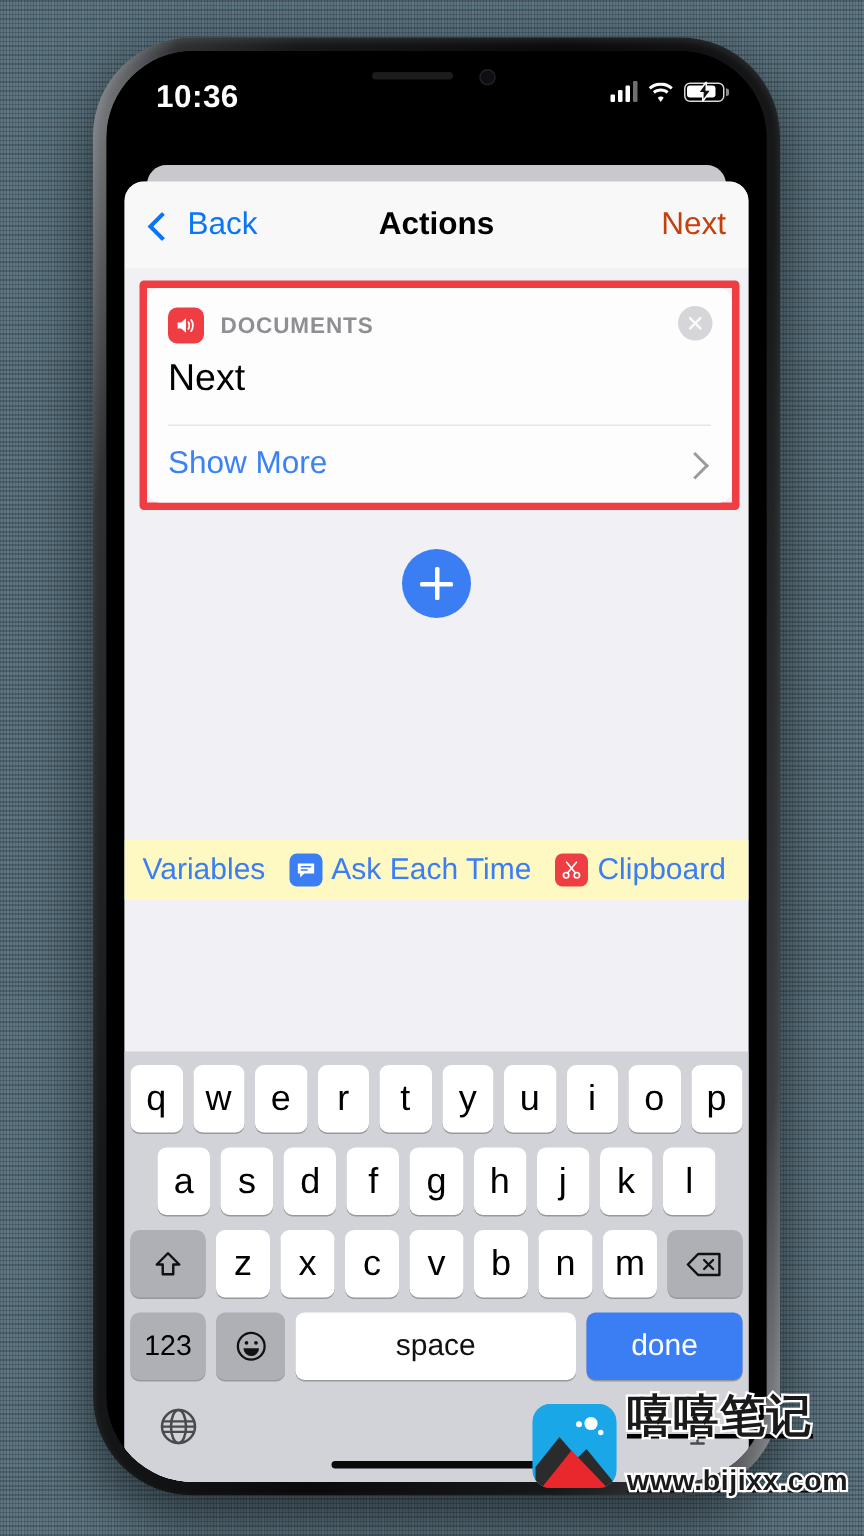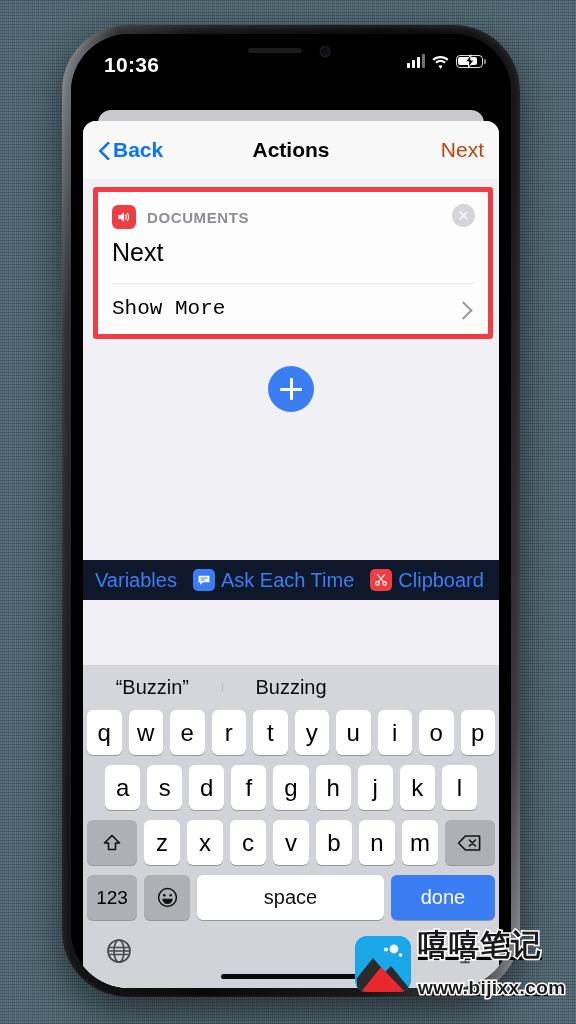--- a/index.html
+++ b/index.html
@@ -130,22 +130,22 @@
 
   
   .navbar {
     position: relative;
     height: 58px;
     background: #f8f8f9;
     display: flex; align-items: center;
     padding: 0 15px;
   }
   .nav-back {
-    display: flex; align-items: center; gap: 4px;
-    color: #0a76f6; font-size: 21px; font-weight: bold;
+    display: flex; align-items: center; gap: 16px;
+    color: #0a76f6; font-size: 21px;
   }
   .chev-l {
     width: 11px; height: 18px; position: relative; display:block;
   }
   .chev-l::before {
     content:""; position:absolute; left:3px; top:3px;
     width: 11px; height: 11px;
     border-left: 3px solid #0a76f6;
     border-bottom: 3px solid #0a76f6;
     transform: rotate(45deg);
@@ -224,21 +224,21 @@
     width: 2.5px; height: 29px;
     background: #2f7cf6;
     margin-left: 1px;
     flex: 0 0 auto;
   }
   .card-sep { height: 1px; background: #e6e6ea; margin: 0 14px; }
   .show-more {
     display: flex; align-items: center;
     padding: 13px 14px 14px 14px;
   }
-  .sm-text { font-size: 21px; color: #000000; font-family: Liberation Mono, monospace; }
+  .sm-text { font-size: 21px; color: #3b82f6; }
   .chev-r { margin-left: auto; width: 13px; height: 18px; position: relative; }
   .chev-r::before {
     content:""; position:absolute; right:4px; top:4px;
     width: 11px; height: 11px;
     border-right: 2.4px solid #9a9aa0;
     border-top: 2.4px solid #9a9aa0;
     transform: rotate(45deg);
   }
 
   
@@ -256,21 +256,21 @@
     content:""; position:absolute; background:#fff; border-radius: 1px;
   }
   .plus::before { left: 0; top: 9.5px; width: 22px; height: 3px; }
   .plus::after  { top: 0; left: 9.5px; height: 22px; width: 3px; }
 
   
   .var-bar {
     position: absolute; left: 0; right: 0;
     top: 381px;
     height: 40px;
-    background: #0f172a;
+    background: #fef9c3;
     display: flex; align-items: center;
     gap: 16px;
     padding-left: 12px;
     overflow: hidden;
     white-space: nowrap;
   }
   .var-item { display:flex; align-items:center; gap: 6px; flex: 0 0 auto; }
   .var-label { font-size: 20px; color: #3b7ef4; }
   .ico-sq {
     width: 22px; height: 22px; border-radius: 5px;
@@ -477,25 +477,20 @@
                     <path d="M5.6 11.6L13.2 2.3M12.4 11.6L4.8 2.3" stroke="#fff" stroke-width="1.4" stroke-linecap="round"></path>
                   </svg>
                 </span>
                 <span class="var-label">Clipboard</span>
               </div>
 
             </div>
 
             <div class="keyboard">
 
-              <div class="predict">
-                <div class="pred-cell">“Buzzin”</div>
-                <div class="pred-cell">Buzzing</div>
-                <div class="pred-cell"></div>
-              </div>
 
               <div class="krow r1">
                 <div class="key">q</div>
                 <div class="key">w</div>
                 <div class="key">e</div>
                 <div class="key">r</div>
                 <div class="key">t</div>
                 <div class="key">y</div>
                 <div class="key">u</div>
                 <div class="key">i</div>

